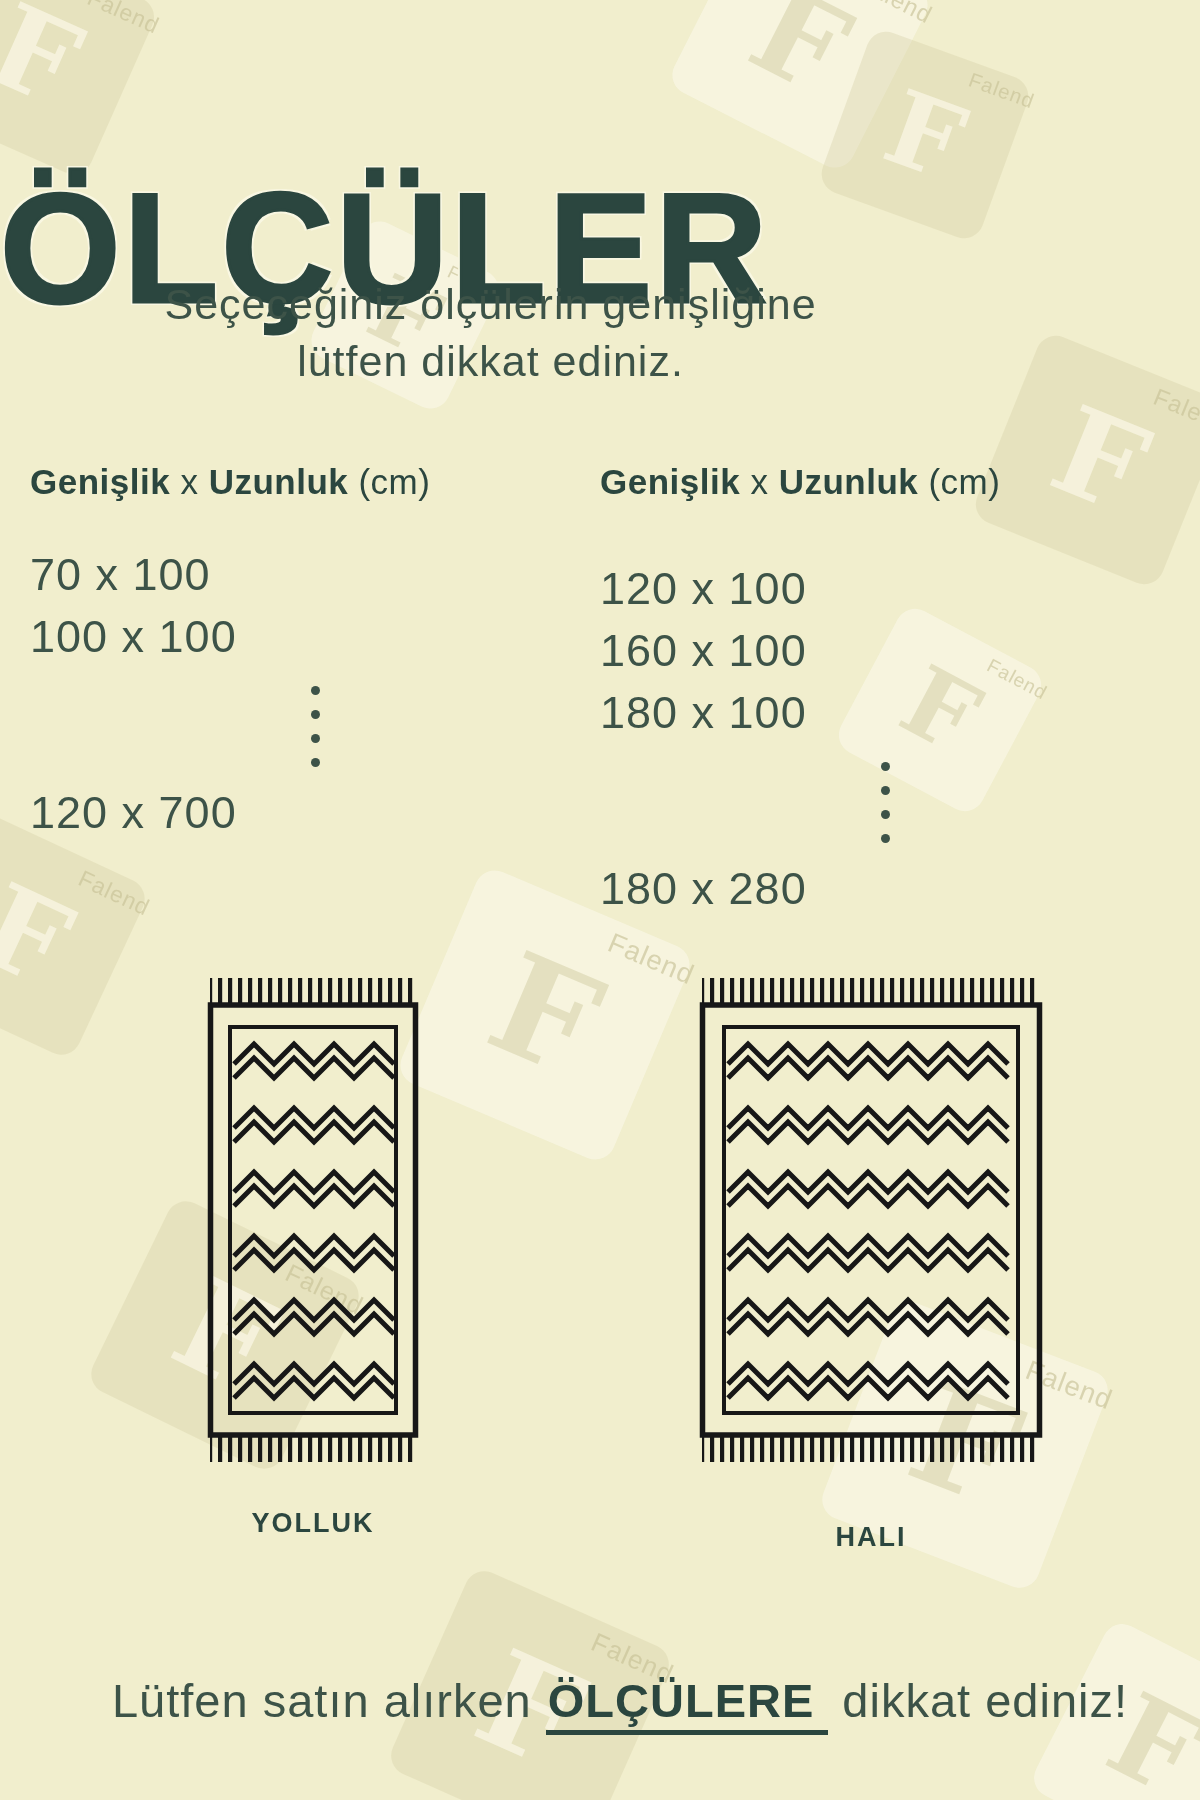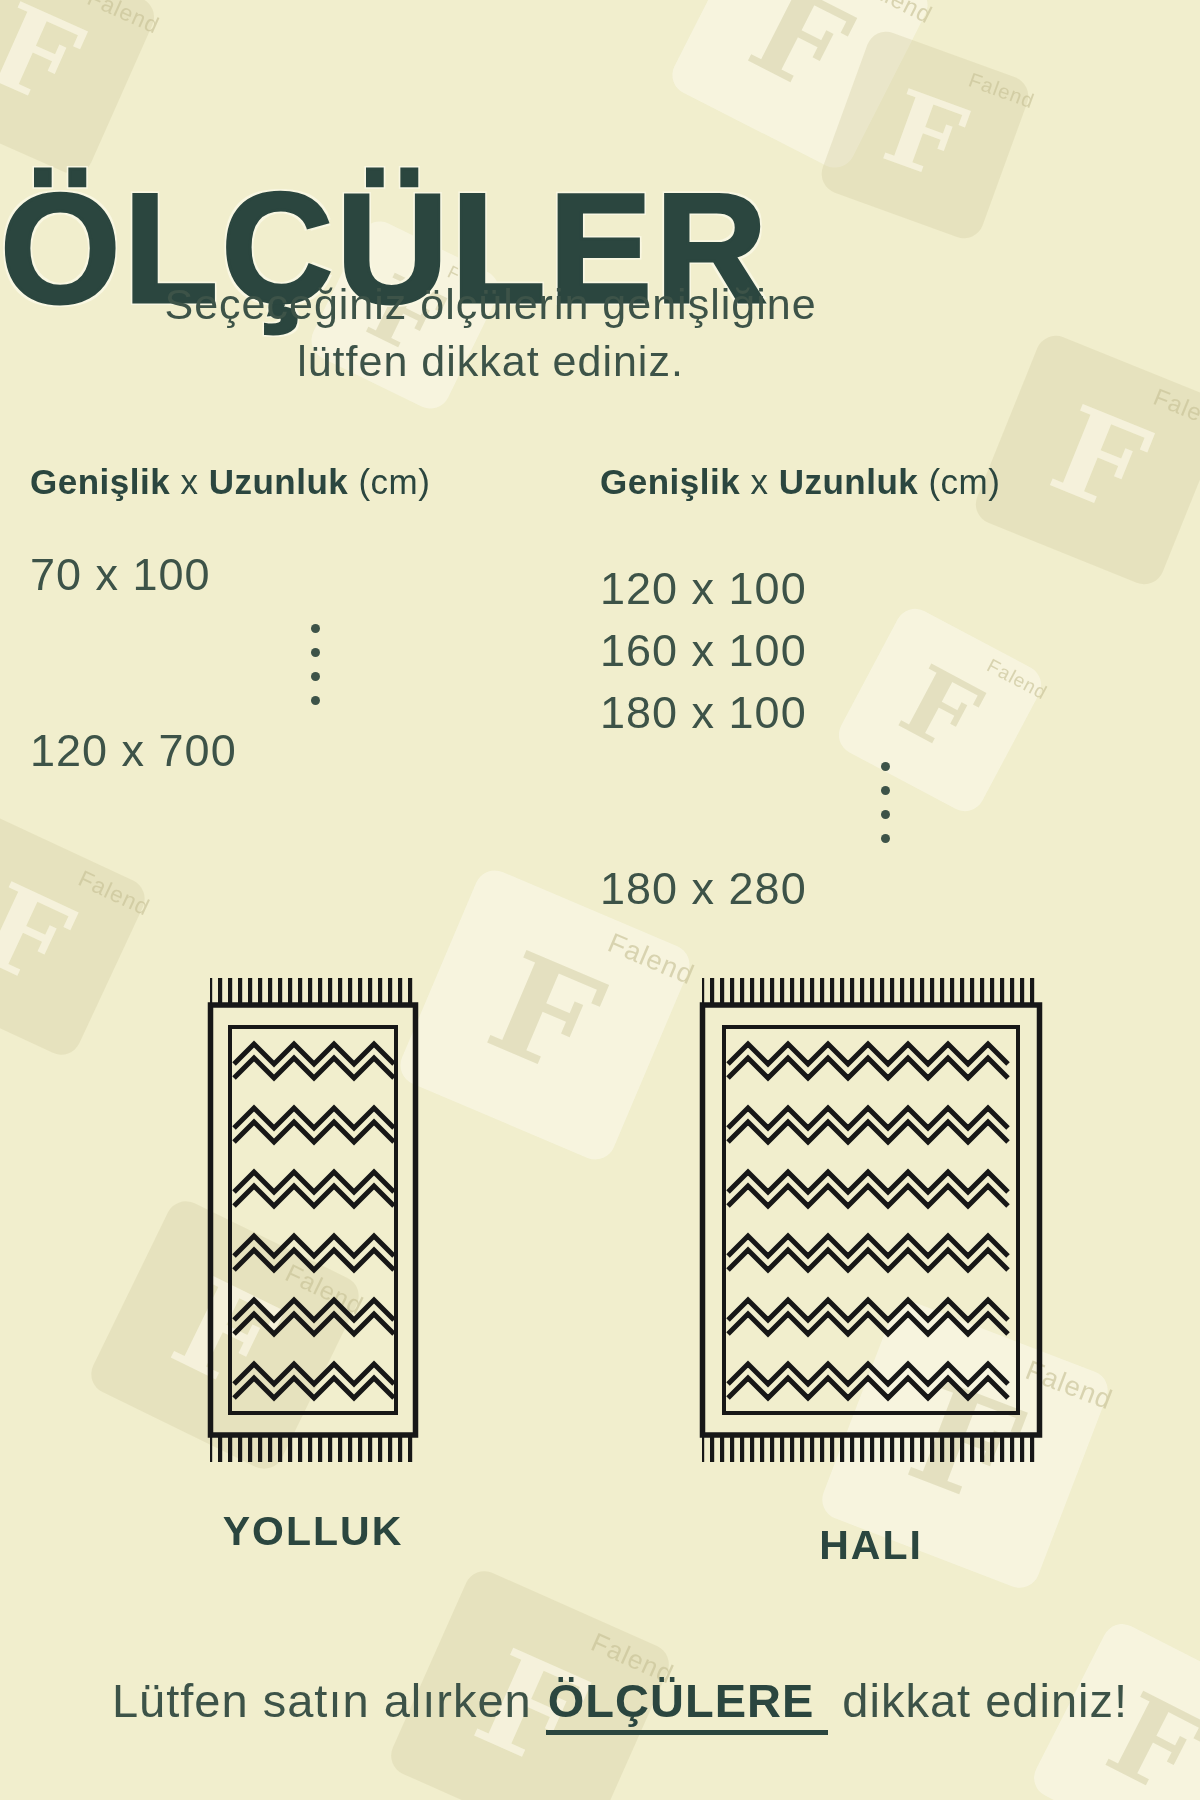--- a/index.html
+++ b/index.html
@@ -70,21 +70,21 @@
 
   figure.rug{position:absolute;top:975px;margin:0;}
   figure.rug-runner{left:206px;width:214px;height:490px;}
   figure.rug-carpet{left:698px;width:346px;height:490px;}
   .rug-svg{display:block;width:100%;height:100%;color:var(--line);}
   .ln{fill:none;stroke:currentColor;}
   .zz{fill:none;stroke:currentColor;stroke-width:5;stroke-linejoin:miter;}
 
   .rug-label{
     position:absolute;text-align:center;font-weight:bold;
-    font-size:41px;color:var(--ink);letter-spacing:2px;
+    font-size:27px;color:var(--ink);letter-spacing:2px;
   }
   .label-yolluk{left:206px;top:1508px;width:214px;}
   .label-hali{left:698px;top:1522px;width:346px;}
 
   .footer-note{
     left:0;top:1626px;width:1200px;text-align:center;
     font-size:47px;color:var(--text);letter-spacing:1px;padding-left:40px;
   }
   .footer-note .emph{
     font-weight:bold;color:var(--ink);
@@ -148,20 +148,21 @@
 <h1 class="layer title">ÖLÇÜLER</h1>
 <div class="layer subtitle">
   <div>Seçeceğiniz ölçülerin genişliğine</div>
   <div>lütfen dikkat ediniz.</div>
 </div>
 
 <div class="col col-left layer">
   <div class="col-header"><b>Genişlik</b><span> x </span><b>Uzunluk</b><span> (cm)</span></div>
   <div class="sizes">
     <div class="size-item">70 x 100</div>
+    <div class="size-item">100 x 100</div>
     <div class="dots">
       <div class="dot"></div>
       <div class="dot"></div>
       <div class="dot"></div>
       <div class="dot"></div>
     </div>
     <div class="last-size">120 x 700</div>
   </div>
 </div>
 

